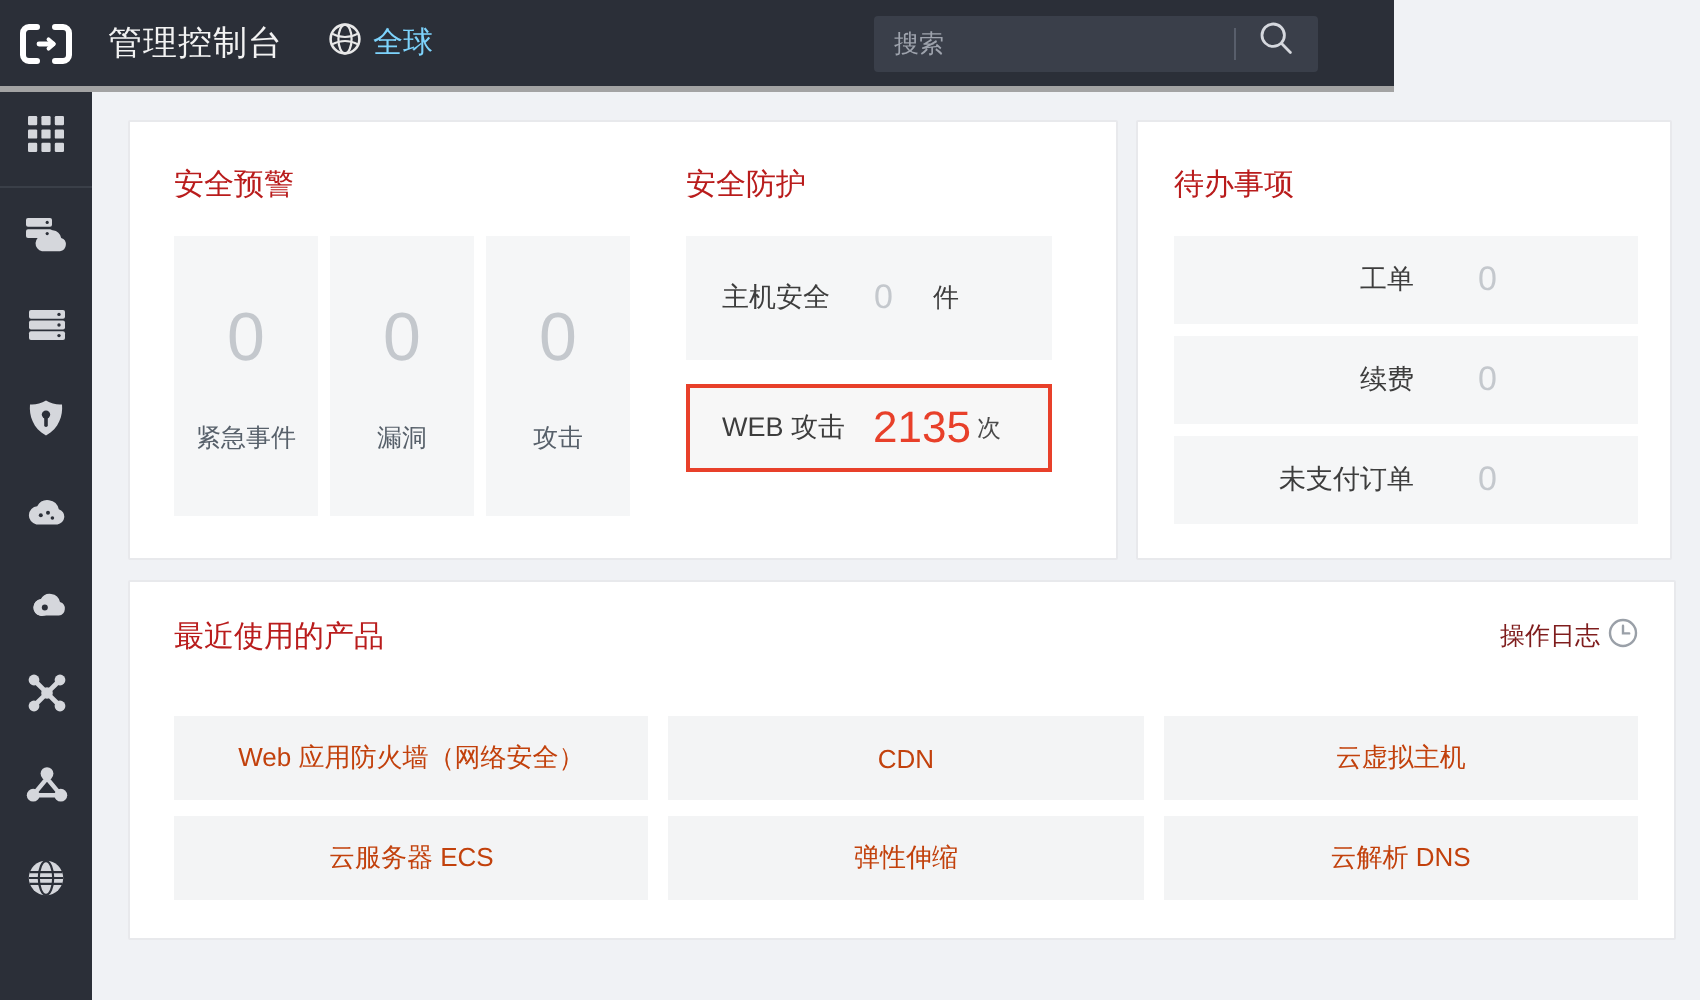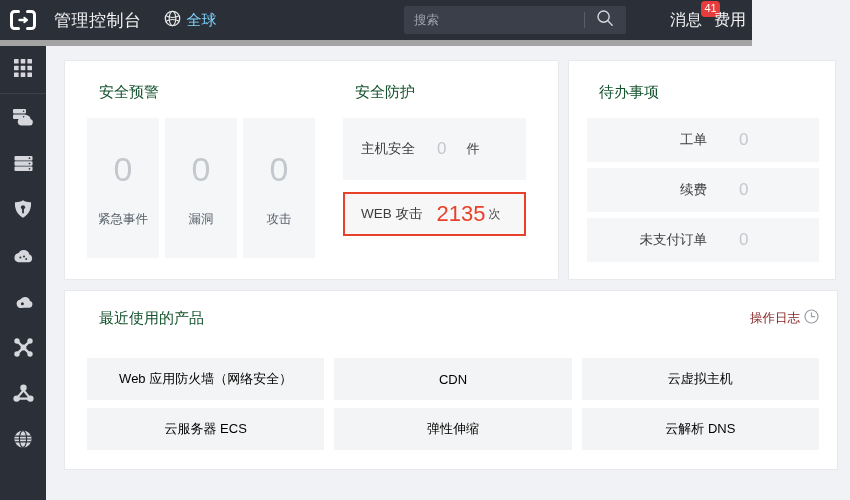--- a/index.html
+++ b/index.html
@@ -7,25 +7,25 @@
     width: 850px; height: 500px;
     overflow: hidden;
     font-family: "Liberation Sans", "DejaVu Sans", sans-serif;
     background: #f0f2f5;
   }
   #app { position: relative; width: 850px; height: 500px; }
 
   
   .topbar {
     position: absolute; top: 0; left: 0;
-    width: 752px; height: 46px;
+    width: 697px; height: 46px;
     background: #2b2f38;
     display: flex; align-items: center;
     color: #e8e8e8;
-    border-bottom: 6px solid #a3a3a3;
+    border-bottom: 3px solid #a3a3a3;
   }
   .logo-wrap {
     width: 46px; height: 46px;
     display: flex; align-items: center; justify-content: center;
     flex: 0 0 auto;
   }
   .logo-svg { display: block; }
   .console-title {
     font-size: 17px; color: #f2f2f2;
     margin-left: 8px; margin-right: 22px;
@@ -104,22 +104,22 @@
 
   .card {
     background: #ffffff;
     border: 1px solid #e8e9ec;
     border-radius: 1px;
   }
   .card-a { width: 497px; height: 220px; padding: 22px 20px 0 22px; display: flex; gap: 26px; }
   .card-b { width: 268px; height: 220px; padding: 22px 18px 0 18px; }
 
   .sec-title {
-    font-size: 15px; color: #14532d;
-    margin-bottom: 16px; white-space: nowrap; margin-left: 12px;
+    font-size: 15px; color: #b91c1c;
+    margin-bottom: 16px; white-space: nowrap;
   }
 
   
   .alert-col { width: 230px; }
   .alert-tiles { display: flex; gap: 6px; }
   .alert-tile {
     width: 72px; height: 140px;
     background: #f5f6f7;
     display: flex; flex-direction: column;
     align-items: center; justify-content: center;
@@ -186,21 +186,21 @@
   }
   .prod-grid {
     margin-top: 14px;
     display: grid;
     grid-template-columns: repeat(3, 1fr);
     gap: 8px 10px;
   }
   .prod-tile {
     height: 42px; background: #f3f4f5;
     display: flex; align-items: center; justify-content: center;
-    font-size: 13px; color: #000000;
+    font-size: 13px; color: #c2410c;
     cursor: pointer;
   }
 </style>
 </head>
 <body>
 
 <div id="app">
 
   <div class="topbar">
 
@@ -237,29 +237,20 @@
       <div class="search-btn">
         <span>
           <svg width="18" height="18" viewBox="0 0 18 18">
             <circle cx="7.6" cy="7.6" r="5.6" fill="none" stroke="#d5d8de" stroke-width="1.4"></circle>
             <path d="M11.8 11.8L16.2 16.2" stroke="#d5d8de" stroke-width="1.4" stroke-linecap="round"></path>
           </svg>
         </span>
       </div>
     </div>
 
-    <div class="nav-right">
-      <div class="nav-item">
-        <span>消息</span>
-        <span class="badge">41</span>
-      </div>
-      <div class="nav-item">
-        <span>费用</span>
-      </div>
-    </div>
   </div>
 
   <div class="sidebar">
 
     <div class="side-item apps">
       <span>
         <svg width="20" height="20" viewBox="0 0 20 20">
           <g fill="#d5d7dc">
             <rect x="1" y="1" width="4.6" height="4.6" rx="0.6"></rect>
             <rect x="7.7" y="1" width="4.6" height="4.6" rx="0.6"></rect>

